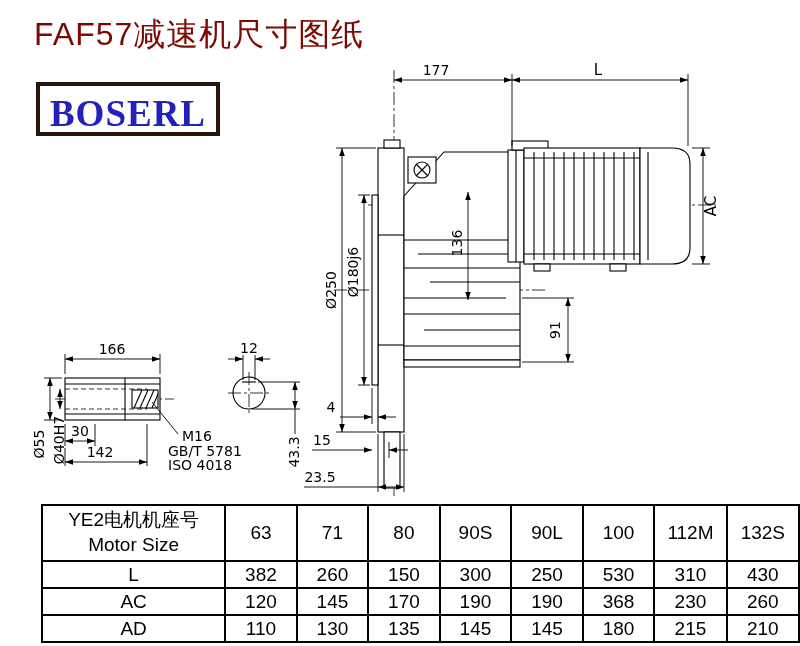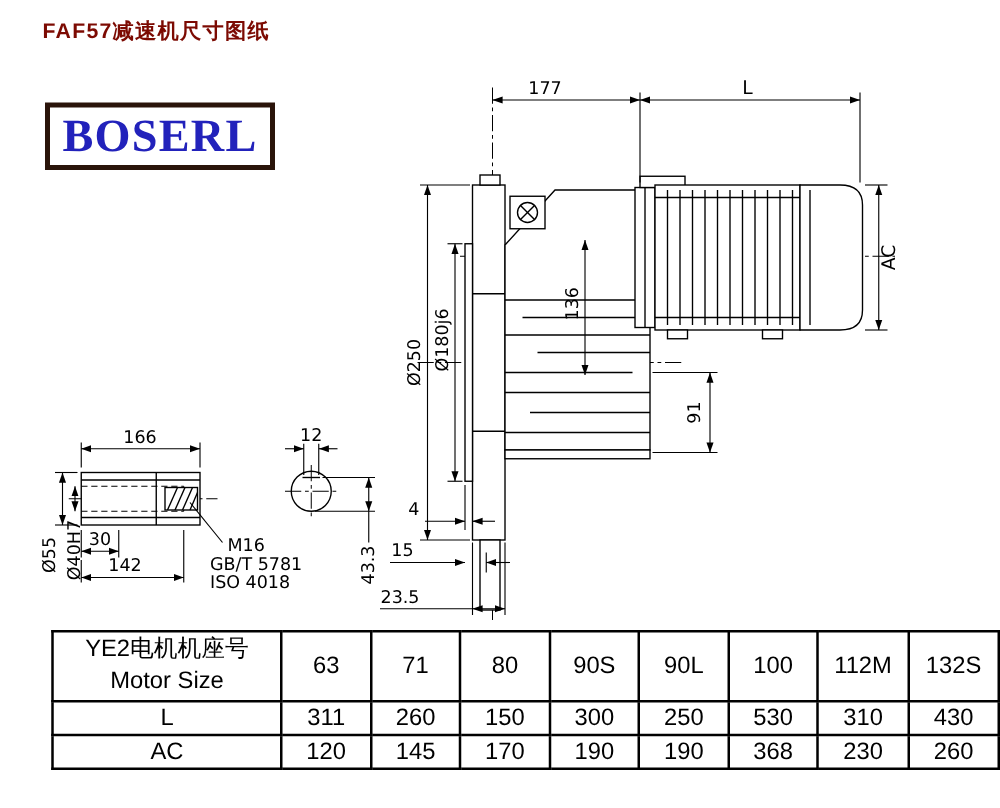--- a/index.html
+++ b/index.html
@@ -1,21 +1,21 @@
 <!DOCTYPE html>
 <html><head>
 <meta charset="utf-8">
 <style>
   html,body{margin:0;padding:0;}
   body{width:800px;height:646px;background:#ffffff;position:relative;overflow:hidden;
        font-family:"Liberation Sans",sans-serif;color:#000;}
-  .page-title{position:absolute;left:34px;top:13px;font-size:17px;font-weight:bold;
+  .page-title{position:absolute;left:34px;top:13px;font-size:32px;font-weight:normal;
               color:#7c0a02;letter-spacing:1px;white-space:nowrap;}
   .logo-box{position:absolute;left:36px;top:82px;width:176px;height:46px;border:4px solid #2a140a;
-            display:flex;align-items:center;justify-content:center;background:#fff;}
+            display:flex;align-items:flex-end;justify-content:center;background:#fff;}
   .logo-text{font-family:"Liberation Serif",serif;font-size:37px;font-weight:bold;
              color:#2222bb;letter-spacing:1px;line-height:1;}
   svg.draw{position:absolute;left:0;top:0;}
   .ln{stroke:#000;stroke-width:1.1;fill:none;}
   .fw{stroke:#000;stroke-width:1.1;fill:#ffffff;}
   .cl{stroke:#000;stroke-width:0.8;fill:none;stroke-dasharray:13 3 3 3;}
   .dsh{stroke:#000;stroke-width:0.8;fill:none;stroke-dasharray:5 3;}
   .dim{stroke:#000;stroke-width:0.9;fill:none;}
   text.t{font:14px "DejaVu Sans",sans-serif;fill:#000;}
   text.t2{font:15px "DejaVu Sans",sans-serif;fill:#000;}
@@ -230,35 +230,46 @@
         <td class="hcell">71</td>
         <td class="hcell">80</td>
         <td class="hcell">90S</td>
         <td class="hcell">90L</td>
         <td class="hcell">100</td>
         <td class="hcell">112M</td>
         <td class="hcell">132S</td>
       </tr>
       <tr>
         <td class="vcell">L</td>
-        <td class="vcell">311</td>
+        <td class="vcell">382</td>
         <td class="vcell">260</td>
         <td class="vcell">150</td>
         <td class="vcell">300</td>
         <td class="vcell">250</td>
         <td class="vcell">530</td>
         <td class="vcell">310</td>
         <td class="vcell">430</td>
       </tr>
       <tr>
         <td class="vcell">AC</td>
         <td class="vcell">120</td>
         <td class="vcell">145</td>
         <td class="vcell">170</td>
         <td class="vcell">190</td>
         <td class="vcell">190</td>
         <td class="vcell">368</td>
         <td class="vcell">230</td>
         <td class="vcell">260</td>
       </tr>
+      <tr>
+        <td class="vcell">AD</td>
+        <td class="vcell">110</td>
+        <td class="vcell">130</td>
+        <td class="vcell">135</td>
+        <td class="vcell">145</td>
+        <td class="vcell">145</td>
+        <td class="vcell">180</td>
+        <td class="vcell">215</td>
+        <td class="vcell">210</td>
+      </tr>
     </tbody>
   </table>
 </div>
 
 </body></html>

